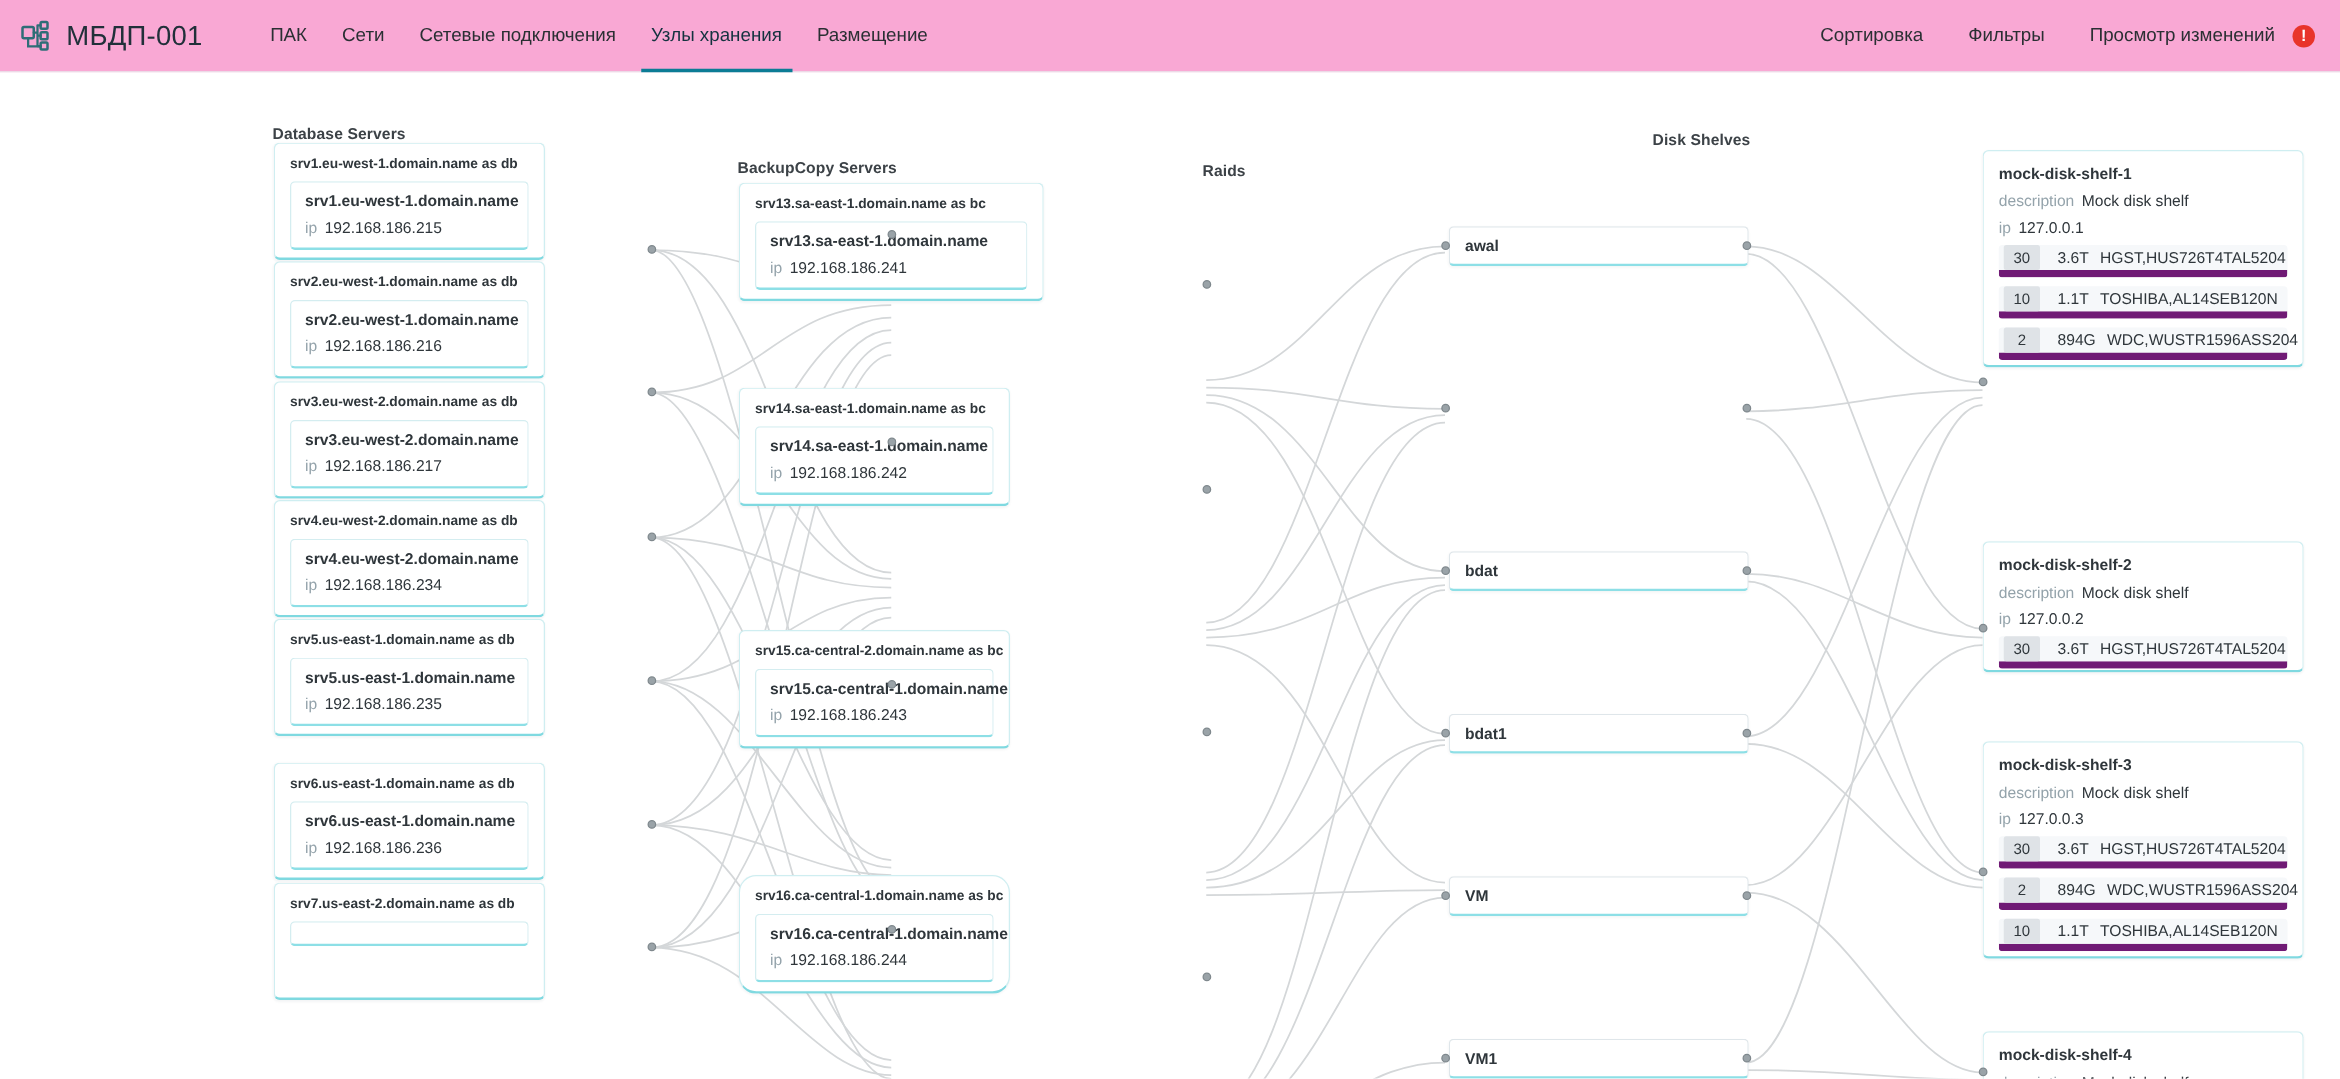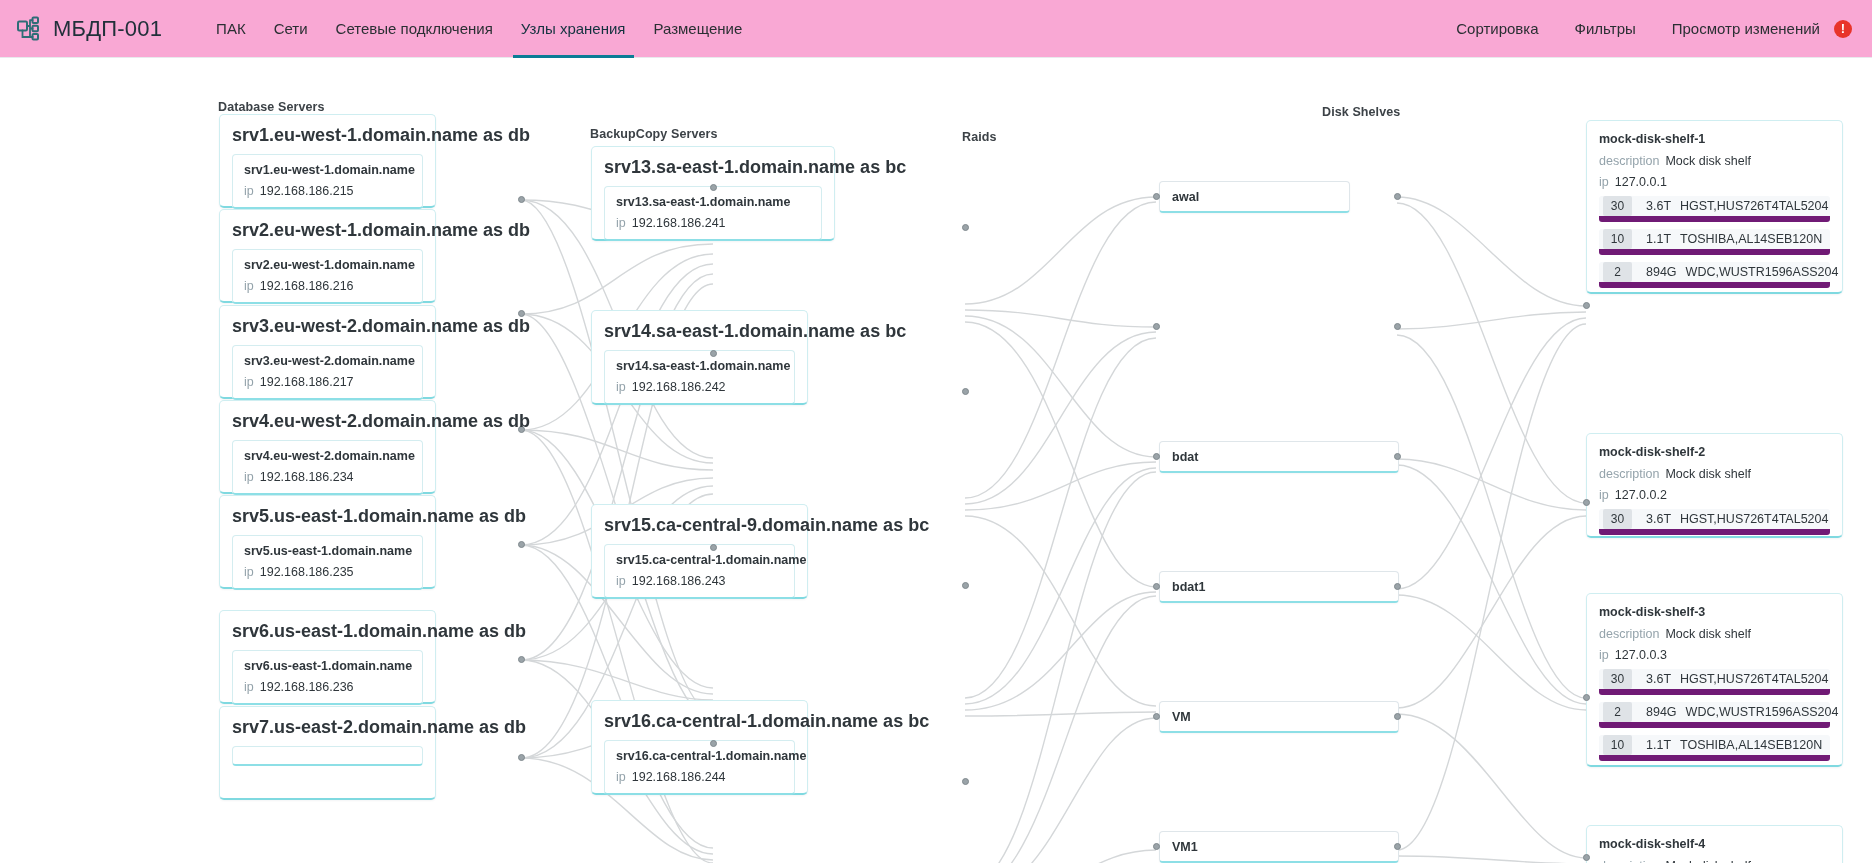--- a/index.html
+++ b/index.html
@@ -83,21 +83,21 @@
   .group-node {
     position: absolute;
     background: #ffffff;
     border: 1px solid #cfeef1;
     border-bottom: 2px solid #7fd9e0;
     border-radius: 5px;
     box-shadow: 0 1px 2px rgba(20,40,60,0.05);
     padding: 10px 12px 10px 12px;
   }
   .group-node .gn-title {
-    font-size: 18px; font-weight: 700; color: #2f363b;
+    font-size: 11px; font-weight: 700; color: #2f363b;
     white-space: nowrap; margin-bottom: 8px;
   }
   .inner-node {
     border: 1px solid #d4edf0;
     border-bottom: 2px solid #8ddfe6;
     border-radius: 4px;
     padding: 8px 11px 9px 11px;
     background: #fff;
   }
   .inner-node .in-title {
@@ -348,40 +348,40 @@
     <div class="gn-title">srv14.sa-east-1.domain.name as bc</div>
     <div class="inner-node">
       <div class="in-title">srv14.sa-east-1.domain.name</div>
       <div class="kv"><span class="k">ip</span><span class="v">192.168.186.242</span></div>
     </div>
   </div>
   <div class="port" style="left:710px; top:292px;"></div>
   <div class="port" style="left:962px; top:330px;"></div>
 
   <div class="group-node" style="left:591px; top:446px; width:217px; height:95px;">
-    <div class="gn-title">srv15.ca-central-9.domain.name as bc</div>
+    <div class="gn-title">srv15.ca-central-2.domain.name as bc</div>
     <div class="inner-node">
       <div class="in-title">srv15.ca-central-1.domain.name</div>
       <div class="kv"><span class="k">ip</span><span class="v">192.168.186.243</span></div>
     </div>
   </div>
   <div class="port" style="left:710px; top:486px;"></div>
   <div class="port" style="left:962px; top:524px;"></div>
 
-  <div class="group-node" style="left:591px; top:642px; width:217px; height:95px;">
+  <div class="group-node" style="left:591px; top:642px; width:217px; height:95px;border-radius:14px;">
     <div class="gn-title">srv16.ca-central-1.domain.name as bc</div>
     <div class="inner-node">
       <div class="in-title">srv16.ca-central-1.domain.name</div>
       <div class="kv"><span class="k">ip</span><span class="v">192.168.186.244</span></div>
     </div>
   </div>
   <div class="port" style="left:710px; top:682px;"></div>
   <div class="port" style="left:962px; top:720px;"></div>
 
-  <div class="raid-node" style="left:1159px; top:123px; width:191px; height:32px;">
+  <div class="raid-node" style="left:1159px; top:123px; width:240px; height:32px;">
     <span>awal</span>
   </div>
   <div class="port" style="left:1153px; top:135px;"></div>
   <div class="port" style="left:1394px; top:135px;"></div>
 
   <div class="port" style="left:1153px; top:265px;"></div>
   <div class="port" style="left:1394px; top:265px;"></div>
 
   <div class="raid-node" style="left:1159px; top:383px; width:240px; height:32px;">
     <span>bdat</span>

